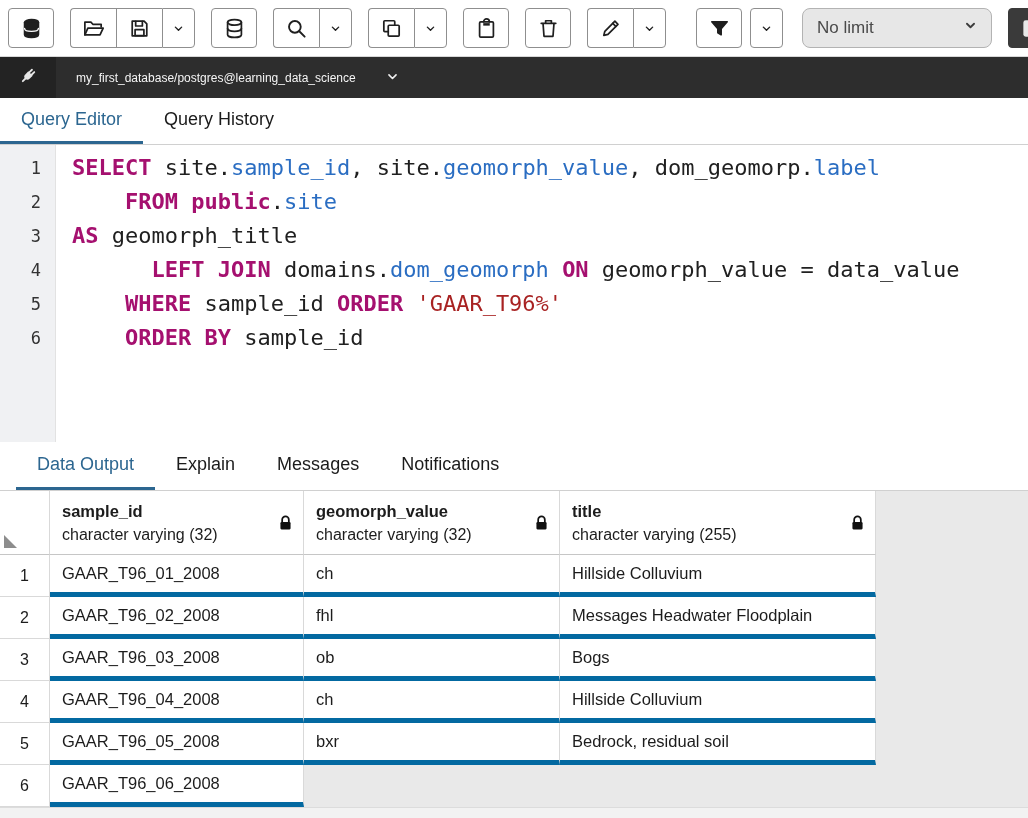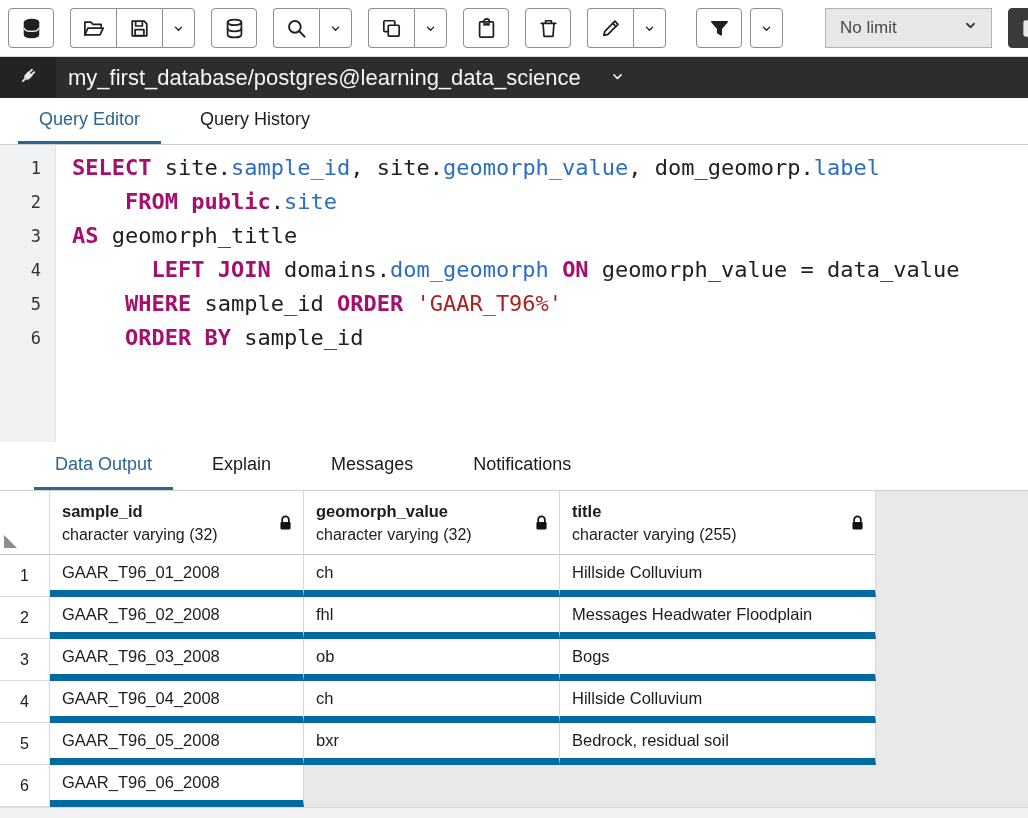--- a/index.html
+++ b/index.html
@@ -17,36 +17,36 @@
   .tb-group .tb-btn:last-child { border-right-width:1px; }
   .tb-group .tb-btn:first-child { border-radius:4px 0 0 4px; }
   .tb-group .tb-btn:last-child { border-radius:0 4px 4px 0; }
   .tb-group .tb-btn:only-child { border-radius:4px; }
   .tb-btn.chev { width:33px; }
   .tb-btn .ticon { display:flex; }
   .grp-filter { margin-left:14px; }
   .grp-filter-options { margin-left:-8px; }
   .grp-stop { margin-right:-26px; }
   .grp-stop .tb-btn { background:#3a3a3a; border-color:#3a3a3a; border-radius:4px; }
-  .limit-select { margin-left:auto; flex:none; width:167px; height:40px; background:#e7e7e7;
-            border:1px solid #b3b3b3; border-radius:0; display:flex; align-items:center;
+  .limit-select { margin-left:auto; flex:none; width:190px; height:40px; background:#e7e7e7;
+            border:1px solid #b3b3b3; border-radius:8px; display:flex; align-items:center;
             justify-content:space-between; padding:0 12px 0 14px; color:#4a4a4a;
             font-size:17px; cursor:pointer; }
 
   
   .connbar { flex:none; height:41px; background:#2d2d2d; display:flex; align-items:stretch; color:#f5f5f5; }
   .conn-icon-cell { width:56px; flex:none; background:#232323; display:flex; align-items:center; justify-content:center; }
-  .conn-select { display:flex; align-items:center; gap:28px; margin-left:12px; cursor:pointer; font-size:22px; }
+  .conn-select { display:flex; align-items:center; gap:28px; margin-left:20px; cursor:pointer; font-size:12px; }
 
   
   .tabbar { flex:none; height:47px; background:#fff; border-bottom:1px solid #d0d0d0;
             display:flex; align-items:stretch; }
   .tabbar.output { height:49px; padding-left:16px; }
   .tab { display:flex; align-items:center; padding:0 21px; font-size:18px; color:#1b1b1b;
-         cursor:pointer; border-bottom:3px solid transparent;margin-left:18px; }
+         cursor:pointer; border-bottom:3px solid transparent; }
   .tab.active { color:var(--accent); border-bottom-color:var(--accent); }
 
   
   .editor { flex:1; display:flex; background:#fff; overflow:hidden; }
   .gutter { flex:none; width:56px; background:#f0f1f3; border-right:1px solid #e2e2e2; padding-top:6px; }
   .gutter .ln { height:34px; line-height:34px; text-align:right; padding-right:14px;
                 font-family:"DejaVu Sans Mono", monospace; font-size:17px; color:#333; }
   .code { flex:1; padding:6px 0 0 16px; overflow:hidden; }
   .code .cl { height:34px; line-height:34px; white-space:pre;
               font-family:"DejaVu Sans Mono", monospace; font-size:22px; color:#202020; }
@@ -65,21 +65,21 @@
   .htxt { flex:1; min-width:0; }
   .hname { font-weight:bold; font-size:16.5px; color:#1c1c1c; line-height:23px; }
   .htype { font-size:16px; color:#1c1c1c; line-height:23px; }
   .lock { display:flex; flex:none; margin-left:6px; }
   .hfiller, .rfiller { flex:1; background:#e9e9e9; }
   .gbody { display:flex; flex-direction:column; }
   .grow { display:flex; height:42px; flex:none; }
   .rnum { width:50px; flex:none; background:#fff; border-right:1px solid #d9d9d9;
           border-bottom:1px solid #d9d9d9; display:flex; align-items:center; justify-content:center;
           font-size:16px; color:#1c1c1c; }
-  .dc { background:#fff; border-right:1px solid #d9d9d9; border-bottom:7px solid #0369a1;
+  .dc { background:#fff; border-right:1px solid #d9d9d9; border-bottom:5px solid #0369a1;
         display:flex; align-items:center; padding:0 12px; font-size:16.5px; color:#1c1c1c;
         overflow:hidden; white-space:nowrap; }
   .c1 { width:254px; flex:none; } .c2 { width:256px; flex:none; } .c3 { width:316px; flex:none; }
 
   .hscroll { flex:none; height:11px; background:#f2f2f2; border-top:1px solid #dcdcdc; }
 </style>
 </head>
 <body>
 
 <div class="app">

